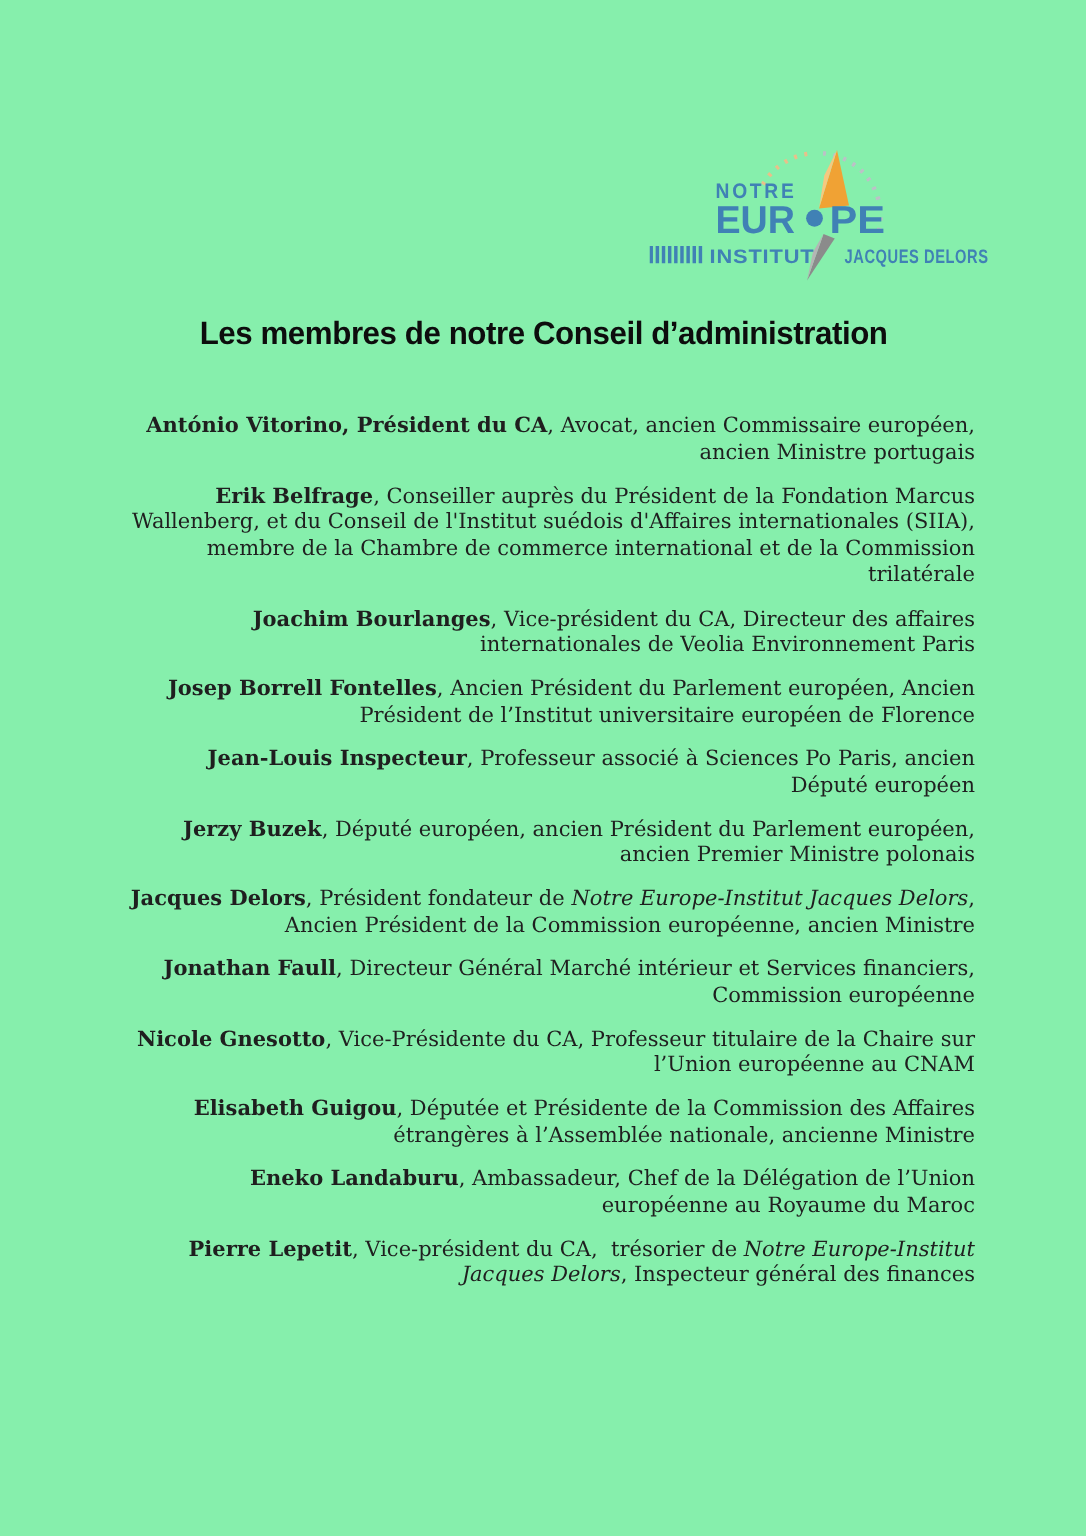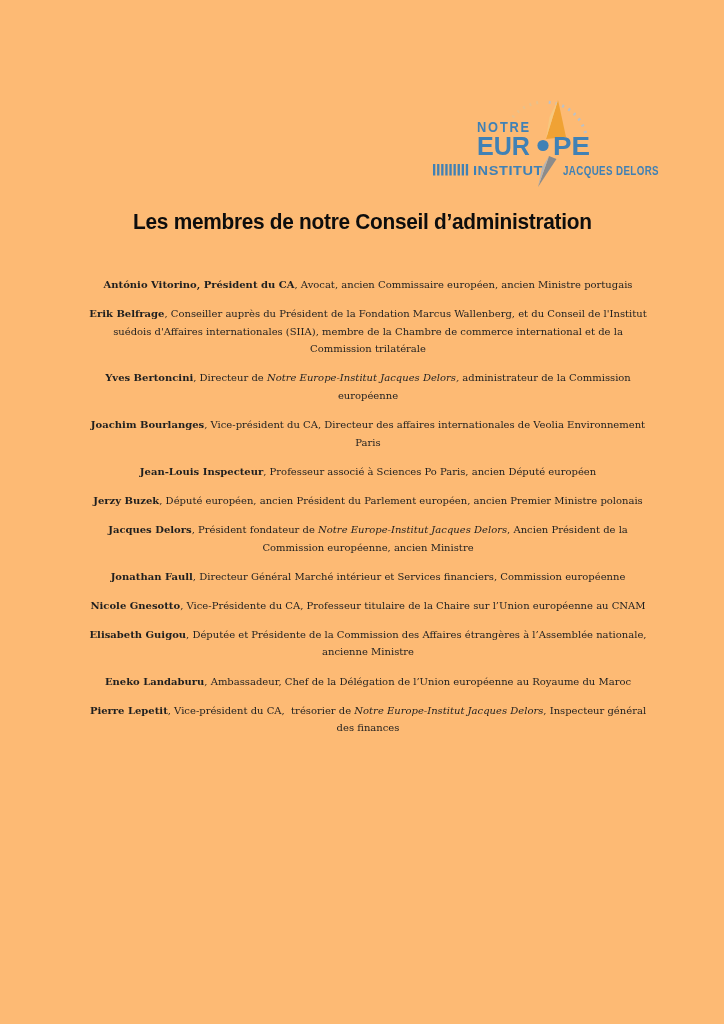--- a/index.html
+++ b/index.html
@@ -10,21 +10,21 @@
     --gray-light:#b5b5b5;
     --arc-left:#e9c08a;
     --arc-right:#bcc1c7;
     --ink:#1f1f1f;
   }
   html,body{margin:0;padding:0;background:#ffffff;}
   .page{
     position:relative;
     width:724px;
     height:1024px;
-    background:#fdba74;
+    background:#86efac;
     overflow:hidden;
     font-family:"DejaVu Serif", serif;
     color:var(--ink);
   }
   
   .logo{
     position:absolute;
     left:433px;
     top:92px;
     width:227px;
@@ -72,23 +72,23 @@
   }
   
   .members{
     position:absolute;
     left:86px;
     top:276px;
     width:564px;
   }
   .member{
     margin:0 0 11.5px 0;
-    font-size:10px;
+    font-size:14px;
     line-height:17.6px;
-    text-align:center;
+    text-align:right;
   }
   .member .b{font-weight:bold;}
   .member .i{font-style:italic;}
 </style>
 </head>
 <body>
 
 <div class="page">
 
   <div class="logo">
@@ -124,22 +124,22 @@
     </svg>
   </div>
 
   <div class="doc-title">
     <span>Les membres de notre Conseil d’administration</span>
   </div>
 
   <div class="members">
       <p class="member"><span class="b">António Vitorino, Président du CA</span><span>, Avocat, ancien Commissaire européen, ancien Ministre portugais</span></p>
       <p class="member"><span class="b">Erik Belfrage</span><span>, Conseiller auprès du Président de la Fondation Marcus Wallenberg, et du Conseil de l'Institut suédois d'Affaires internationales (SIIA), membre de la Chambre de commerce international et de la Commission trilatérale</span></p>
-      <p class="member"><span class="b">Yves Bertoncini</span><span>, Directeur de </span><span class="i">Notre Europe-Institut Jacques Delors,</span><span> administrateur de la Commission européenne</span></p>
       <p class="member"><span class="b">Joachim Bourlanges</span><span>, Vice-président du CA, Directeur des affaires internationales de Veolia Environnement Paris</span></p>
+      <p class="member"><span class="b">Josep Borrell Fontelles</span><span>, Ancien Président du Parlement européen, Ancien Président de l’Institut universitaire européen de Florence</span></p>
       <p class="member"><span class="b">Jean-Louis Inspecteur</span><span>, Professeur associé à Sciences Po Paris, ancien Député européen</span></p>
       <p class="member"><span class="b">Jerzy Buzek</span><span>, Député européen, ancien Président du Parlement européen, ancien Premier Ministre polonais</span></p>
       <p class="member"><span class="b">Jacques Delors</span><span>, Président fondateur de </span><span class="i">Notre Europe-Institut Jacques Delors</span><span>, Ancien Président de la Commission européenne, ancien Ministre</span></p>
       <p class="member"><span class="b">Jonathan Faull</span><span>, Directeur Général Marché intérieur et Services financiers, Commission européenne</span></p>
       <p class="member"><span class="b">Nicole Gnesotto</span><span>, Vice-Présidente du CA, Professeur titulaire de la Chaire sur l’Union européenne au CNAM</span></p>
       <p class="member"><span class="b">Elisabeth Guigou</span><span>, Députée et Présidente de la Commission des Affaires étrangères à l’Assemblée nationale, ancienne Ministre</span></p>
       <p class="member"><span class="b">Eneko Landaburu</span><span>, Ambassadeur, Chef de la Délégation de l’Union européenne au Royaume du Maroc</span></p>
       <p class="member"><span class="b">Pierre Lepetit</span><span>, Vice-président du CA, &nbsp;trésorier de </span><span class="i">Notre Europe-Institut Jacques Delors</span><span>, Inspecteur général des finances</span></p>
     </div>
 

